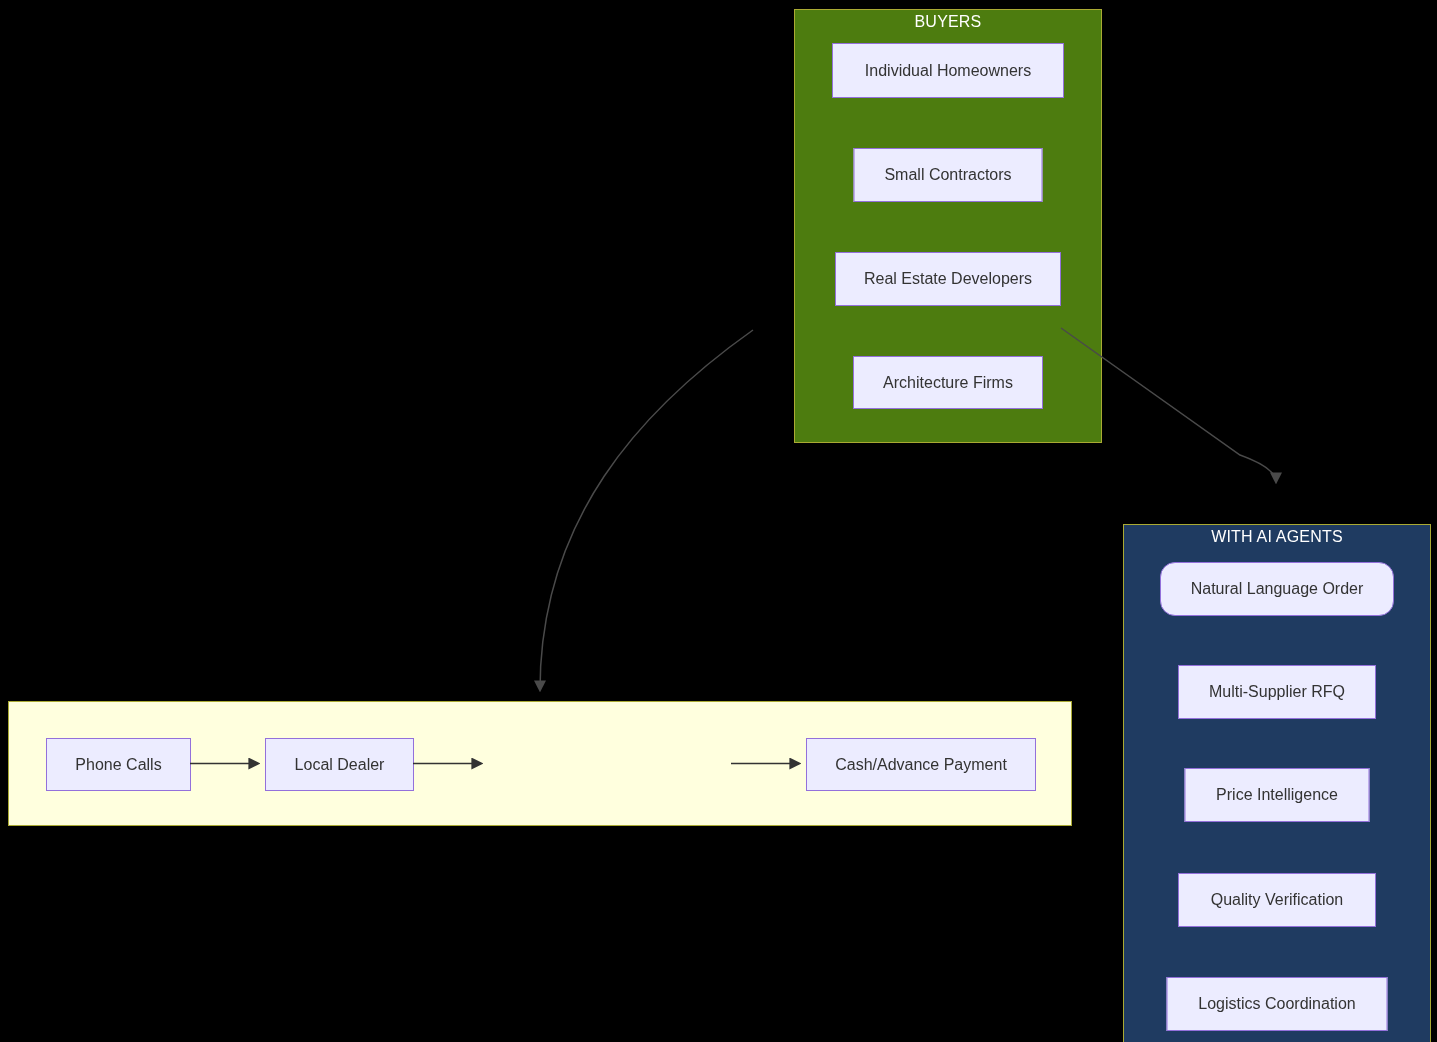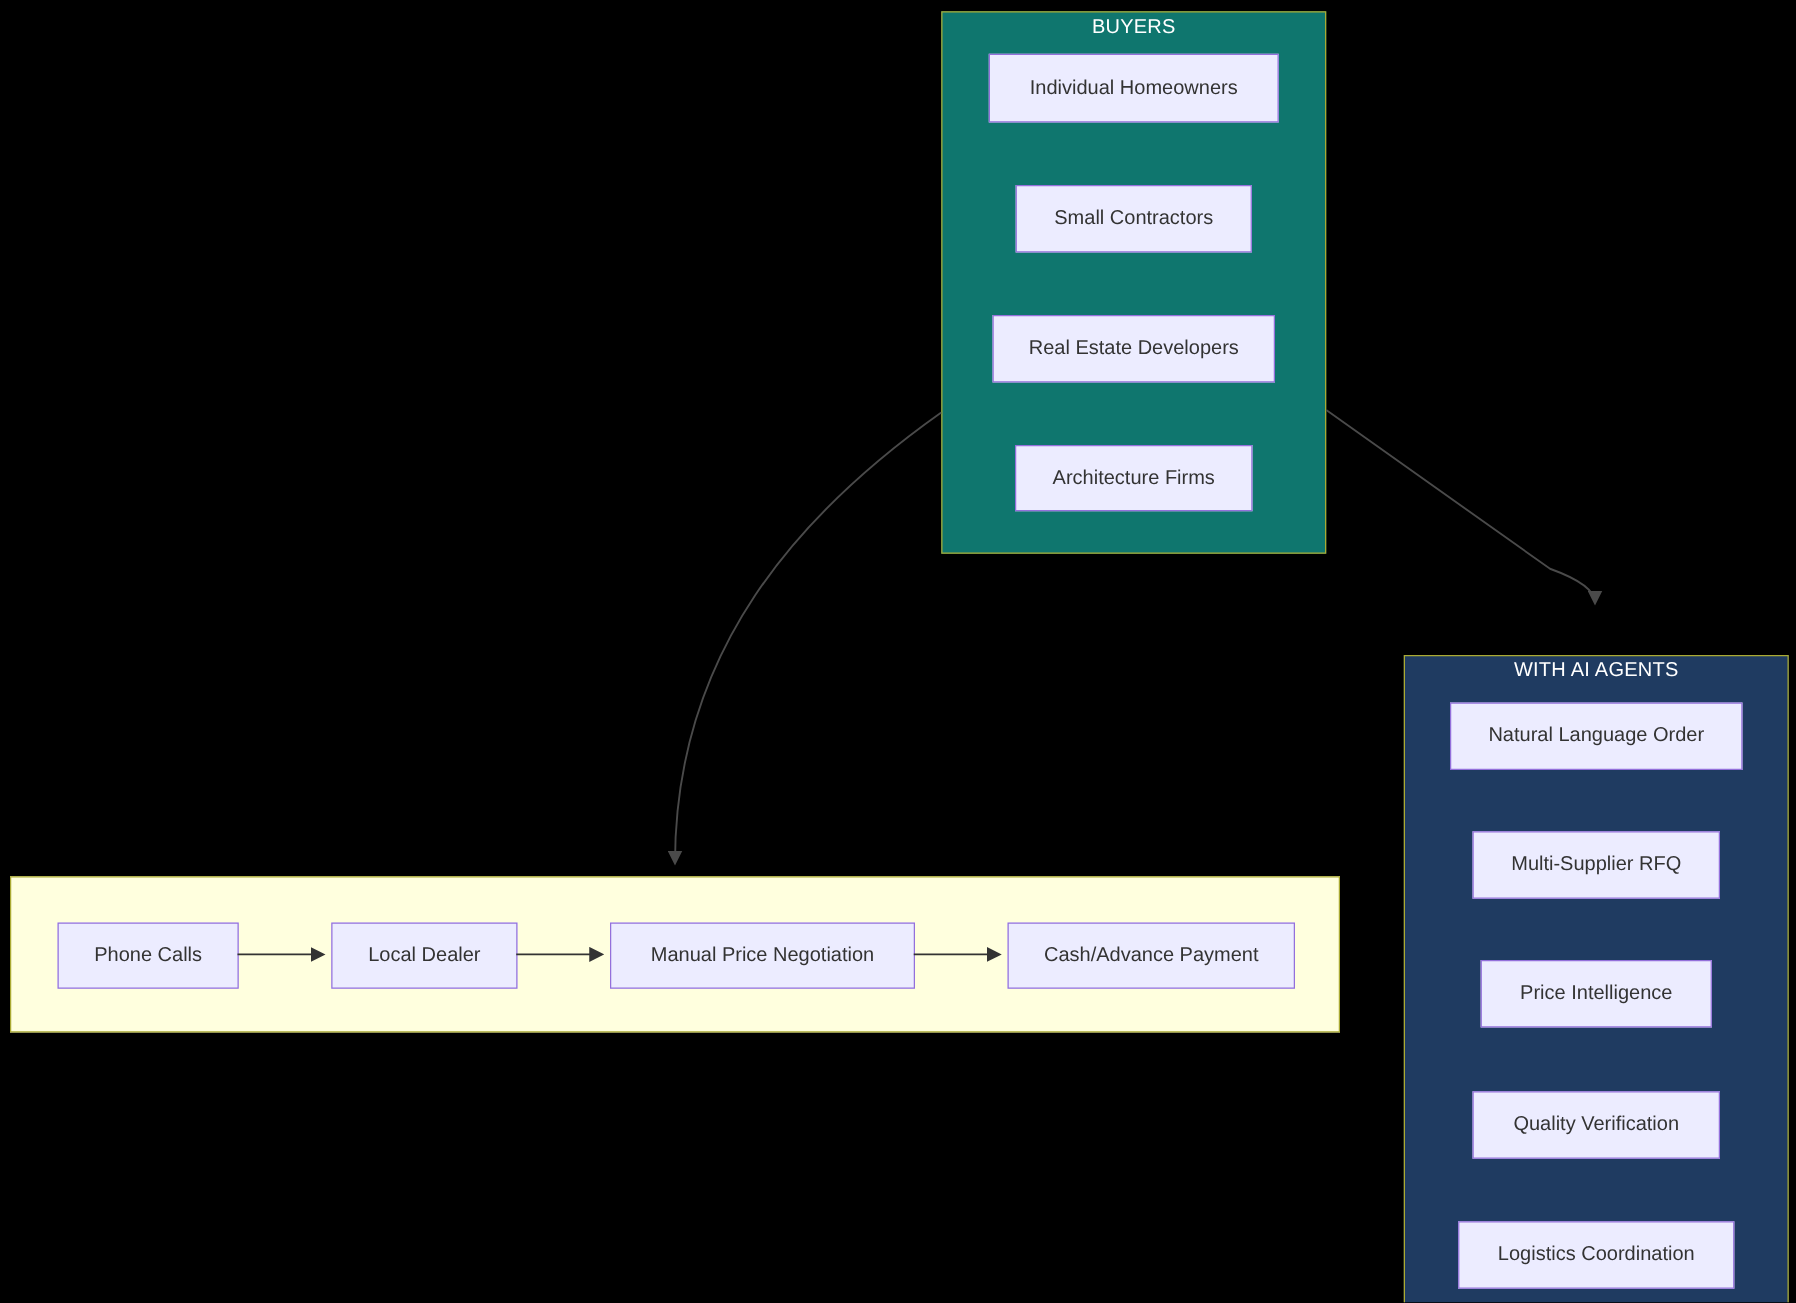--- a/index.html
+++ b/index.html
@@ -64,38 +64,37 @@
     fill: none;
     stroke: #333333;
     stroke-width: 1.5;
   }
 </style>
 </head>
 <body>
 
 <div class="canvas">
 
-  <div class="cluster" style="left:753px; top:9px; width:308px; height:434px; background:#0f766e;">
+  <div class="cluster" style="left:794px; top:9px; width:308px; height:434px; background:#4d7c0f;">
     <div class="cluster-title" style="color:#FFFFFF;">BUYERS</div>
     <div class="node centered" style="top:33px; width:232px; height:55px;">Individual Homeowners</div>
     <div class="node centered" style="top:138px; width:189px; height:54px;">Small Contractors</div>
     <div class="node centered" style="top:242px; width:226px; height:54px;">Real Estate Developers</div>
     <div class="node centered" style="top:346px; width:190px; height:53px;">Architecture Firms</div>
   </div>
 
   <div class="cluster" style="left:8px; top:701px; width:1064px; height:125px; background:#FFFFDE;">
     <div class="node" style="left:37px; top:36px; width:145px; height:53px;">Phone Calls</div>
     <div class="node" style="left:256px; top:36px; width:149px; height:53px;">Local Dealer</div>
-    <div class="node" style="left:479px; top:36px; width:244px; height:53px;">Manual Price Negotiation</div>
     <div class="node" style="left:797px; top:36px; width:230px; height:53px;">Cash/Advance Payment</div>
   </div>
 
   <div class="cluster" style="left:1123px; top:492px; width:308px; height:541px; background:#1F3B61;margin-top:32px;">
     <div class="cluster-title" style="color:#FFFFFF;">WITH AI AGENTS</div>
-    <div class="node centered" style="top:37px; width:234px; height:54px;">Natural Language Order</div>
+    <div class="node centered" style="top:37px; width:234px; height:54px;border-radius:15px;">Natural Language Order</div>
     <div class="node centered" style="top:140px; width:198px; height:54px;">Multi-Supplier RFQ</div>
     <div class="node centered" style="top:243px; width:185px; height:54px;">Price Intelligence</div>
     <div class="node centered" style="top:452px; width:221px; height:54px;">Logistics Coordination</div>
     <div class="node centered" style="top:348px; width:198px; height:54px;">Quality Verification</div>
   </div>
 
   <svg class="overlay" viewBox="0 0 1437 1042" xmlns="http://www.w3.org/2000/svg">
     <defs>
       <marker id="arrow-gray" viewBox="0 0 10 10" refX="8" refY="5" markerWidth="8" markerHeight="8" orient="auto-start-reverse">
         <path d="M0,0 L10,5 L0,10 z" fill="#4A4A4A"></path>

